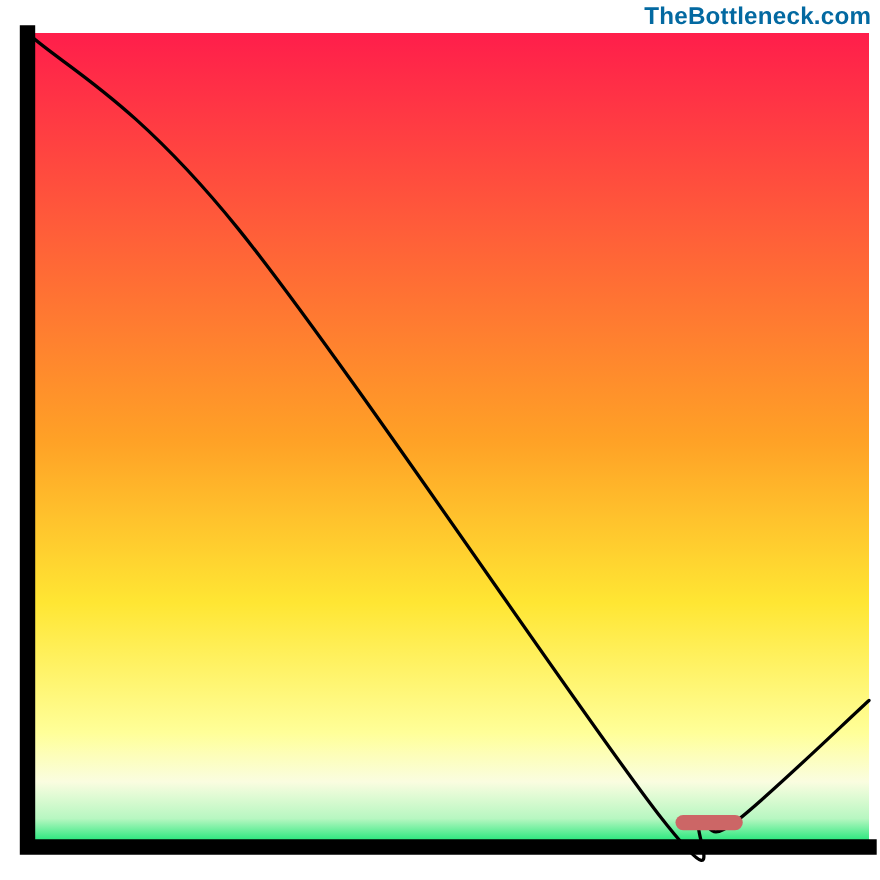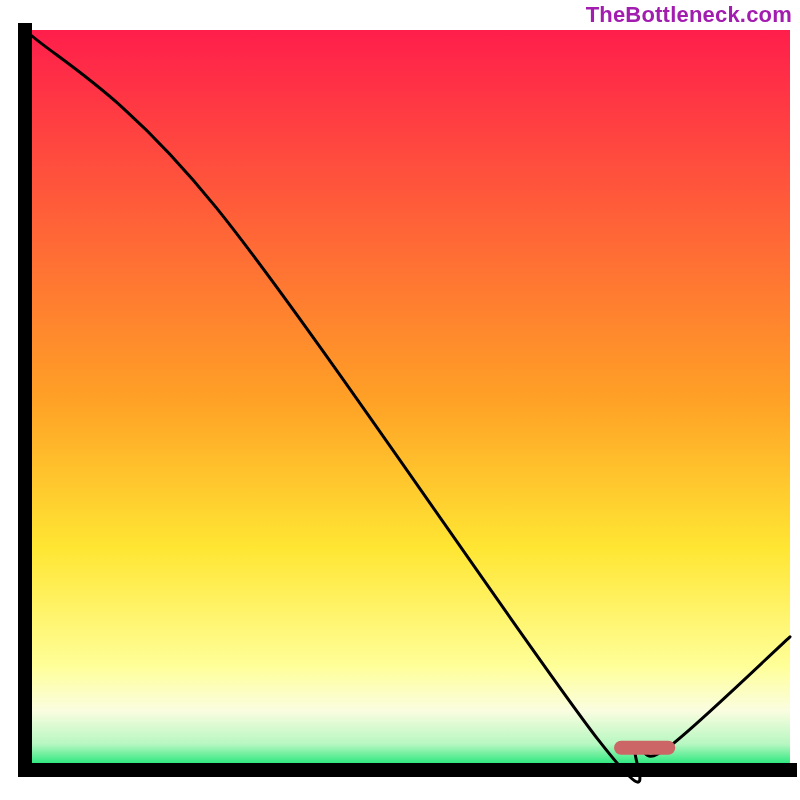--- a/index.html
+++ b/index.html
@@ -15,21 +15,21 @@
     position: relative;
     width: 800px;
     height: 800px;
   }
   .watermark {
     position: absolute;
     top: 2px;
     right: 8px;
     font-size: 22px;
     font-weight: bold;
-    color: #a21caf;
+    color: #0369a1;
     letter-spacing: 0.2px;
     z-index: 10;
   }
   svg {
     display: block;
   }
 </style>
 </head>
 <body>
 

